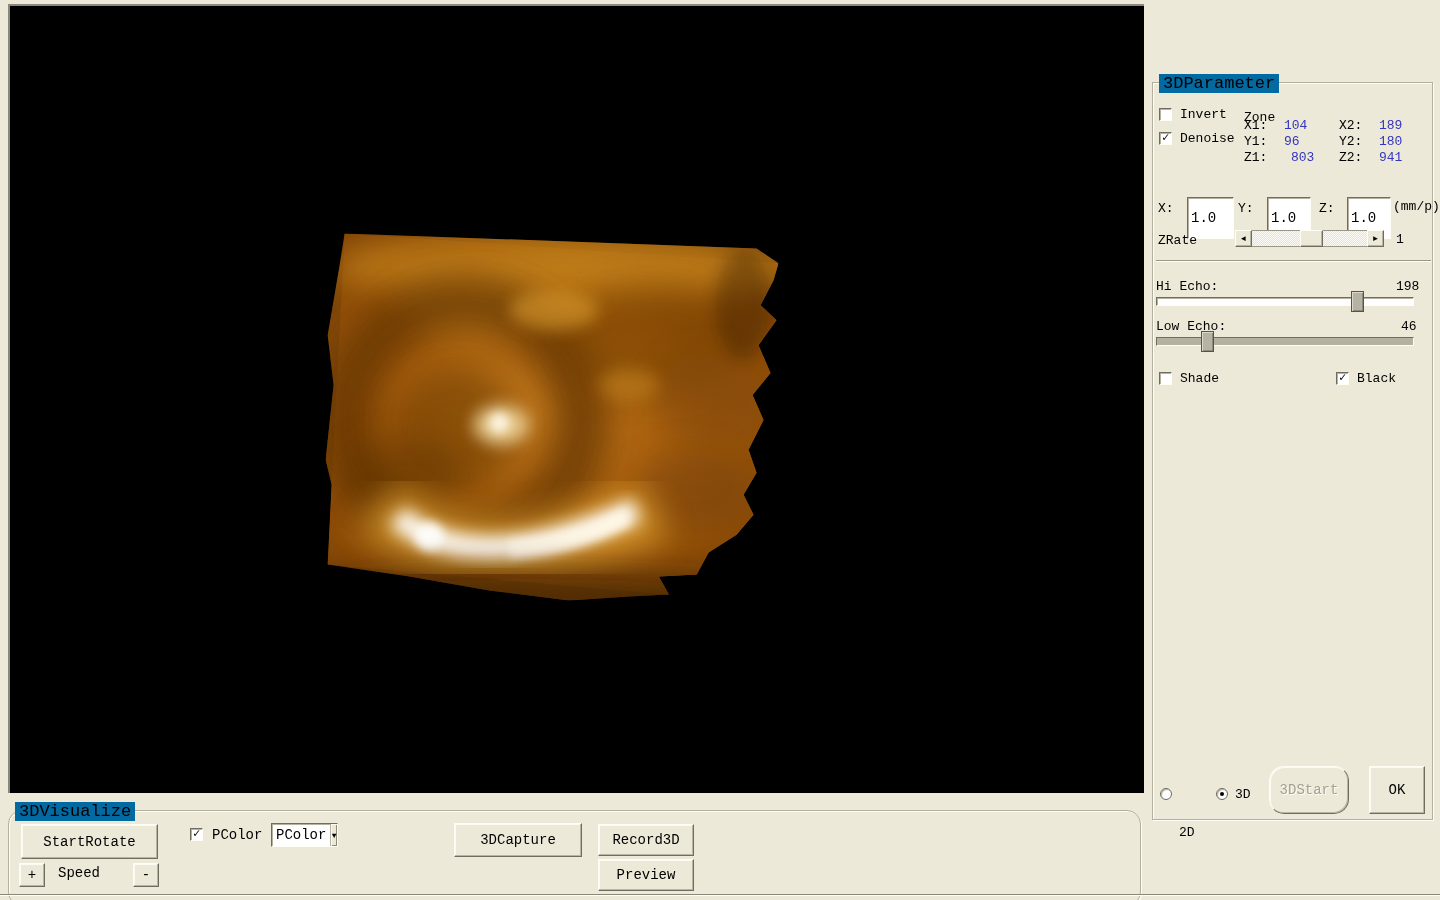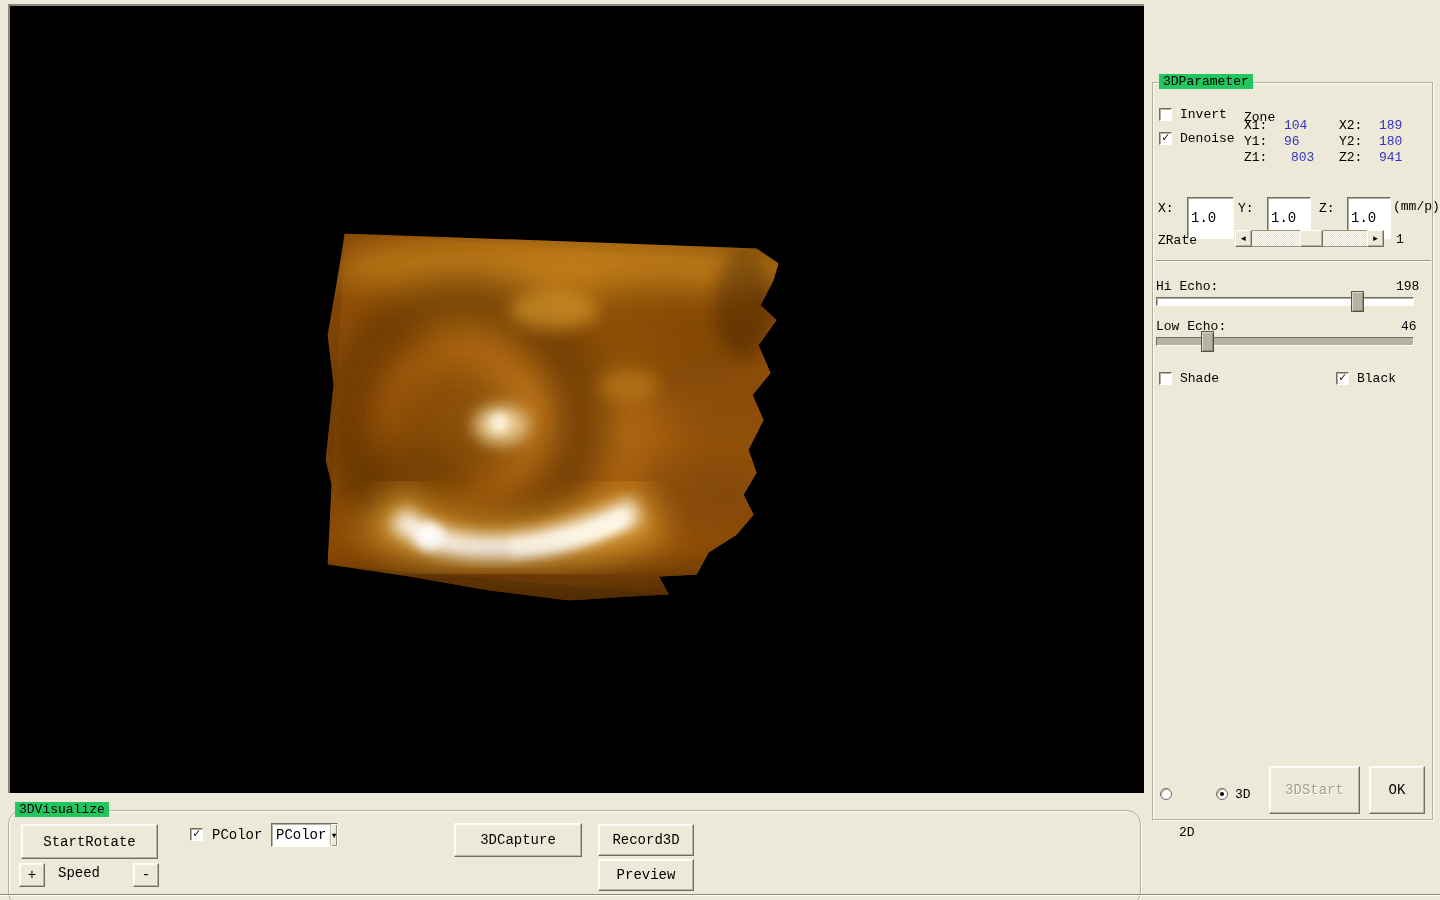--- a/index.html
+++ b/index.html
@@ -20,21 +20,21 @@
   #viewport svg { display:block; width:100%; height:100%; }
 
   
   .groupbox {
     position:absolute;
     border:1px solid #b2af9f;
     box-shadow:1px 1px 0 #fffef6, inset 1px 1px 0 #fffef6;
   }
   .groupbox-title {
     position:absolute; top:-9px; left:6px;
-    background:#22c55e; padding:0 4px; font-size:13px;text-align:center;
+    background:#0369a1; padding:0 4px; font-size:17px;text-align:center;
   }
 
   
   .btn {
     position:absolute; background:#ece9d8; cursor:default;
     border:1px solid; border-color:#fffdf5 #6f6d5e #6f6d5e #fffdf5;
     box-shadow:inset -1px -1px 0 #b8b5a5, inset 1px 1px 0 #fbfaf3;
     display:flex; align-items:center; justify-content:center;
     font-family:inherit; font-size:14px; color:#000;
   }
@@ -244,21 +244,21 @@
     </div>
     <span class="lbl" style="left:204px; top:288px;">Black</span>
 
     <div class="radio" style="left:7px; top:705px;"></div>
     <span class="lbl" style="left:26px; top:704px;margin-top:38px;">2D</span>
     <div class="radio" style="left:63px; top:705px;">
         <div class="dot"></div>
       </div>
     <span class="lbl" style="left:82px; top:704px;">3D</span>
 
-    <button class="btn disabled" style="left:116px; top:683px; width:91px; height:48px;">3DStart</button>
+    <button class="btn disabled" style="left:116px; top:683px; width:80px; height:48px;border-radius:15px;">3DStart</button>
     <button class="btn" style="left:216px; top:683px; width:56px; height:48px;">OK</button>
   </div>
 
   <div class="groupbox" style="left:8px; top:810px; width:1133px; height:96px;border-radius:14px;">
     <span class="groupbox-title">3DVisualize</span>
 
     <button class="btn" style="left:12px; top:13px; width:137px; height:35px;">StartRotate</button>
 
     <div class="checkbox" style="left:181px; top:17px;">
       <span class="tick">✓</span>

